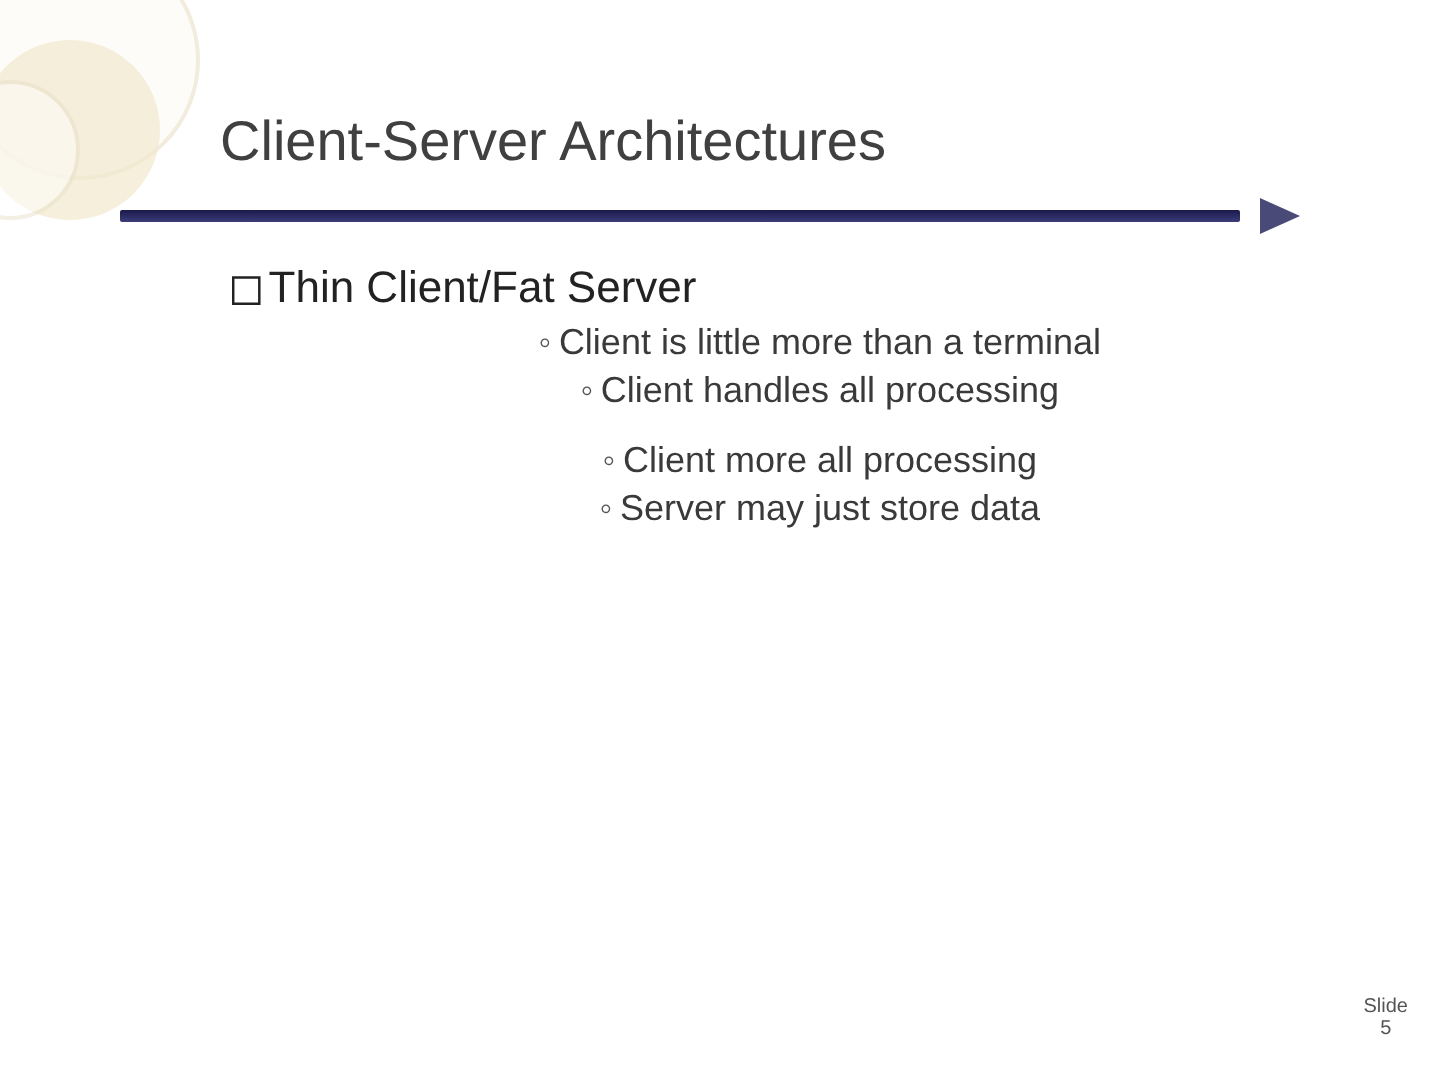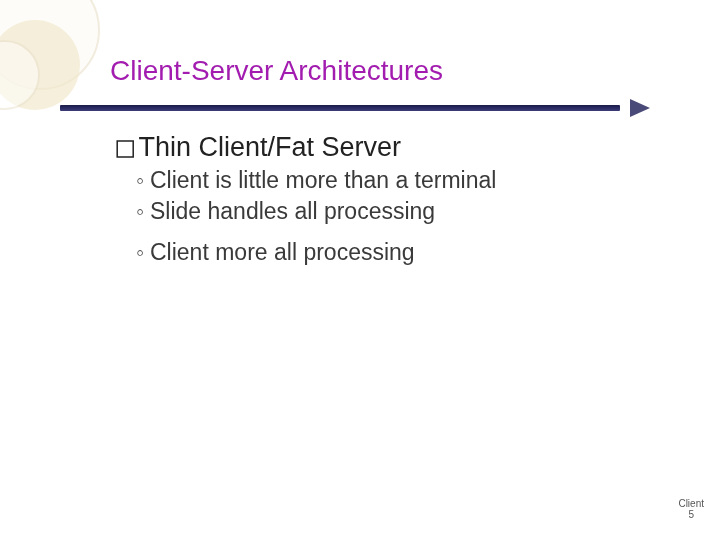--- a/index.html
+++ b/index.html
@@ -49,21 +49,21 @@
   }
 
   .slide {
     position: relative;
     padding: 55px 40px 40px 110px;
     height: 100%;
   }
 
   .title {
     font-size: 28px;
-    color: #a21caf;
+    color: #404040;
     font-weight: normal;
     margin-bottom: 16px;
   }
 
   
   .arrow-line {
     position: relative;
     margin-left: -50px;
     width: 590px;
     height: 10px;
@@ -85,35 +85,36 @@
     width: 0; height: 0;
     border-top: 9px solid transparent;
     border-bottom: 9px solid transparent;
     border-left: 20px solid #2a2a60;
     opacity: 0.85;
   }
 
   .content { padding-left: 4px; }
 
   .heading {
-    font-size: 27px;
+    font-size: 22px;
     color: #222;
     margin-top: 4px;
     margin-bottom: 2px;
   }
   .heading .box {
     display: inline-block;
     font-family: "Arial", sans-serif;
     margin-right: 2px;
   }
 
   .sublist {
     margin: 2px 0 10px 22px;
-    font-size: 23px;
+    font-size: 18px;
     color: #3a3a3a;
+    text-align: center;
   }
   .sublist .item {
     line-height: 1.35;
   }
   .sublist .bullet {
     display: inline-block;
     width: 14px;
     color: #555;
   }
 
@@ -148,30 +149,33 @@
   <div class="content">
 
     <div class="heading">
       <span class="box">◻</span><span>Thin Client/Fat Server</span>
     </div>
     <div class="sublist">
       <div class="item">
         <span class="bullet">◦</span><span>Client is little more than a terminal</span>
       </div>
       <div class="item">
-        <span class="bullet">◦</span><span>Slide handles all processing</span>
+        <span class="bullet">◦</span><span>Client handles all processing</span>
       </div>
     </div>
 
     <div class="sublist">
       <div class="item">
         <span class="bullet">◦</span><span>Client more all processing</span>
       </div>
+      <div class="item">
+        <span class="bullet">◦</span><span>Server may just store data</span>
+      </div>
     </div>
 
   </div>
 
   <div class="footer">
-    <div>Client</div>
+    <div>Slide</div>
     <div>5</div>
   </div>
 
 </div>
 
 </body></html>

